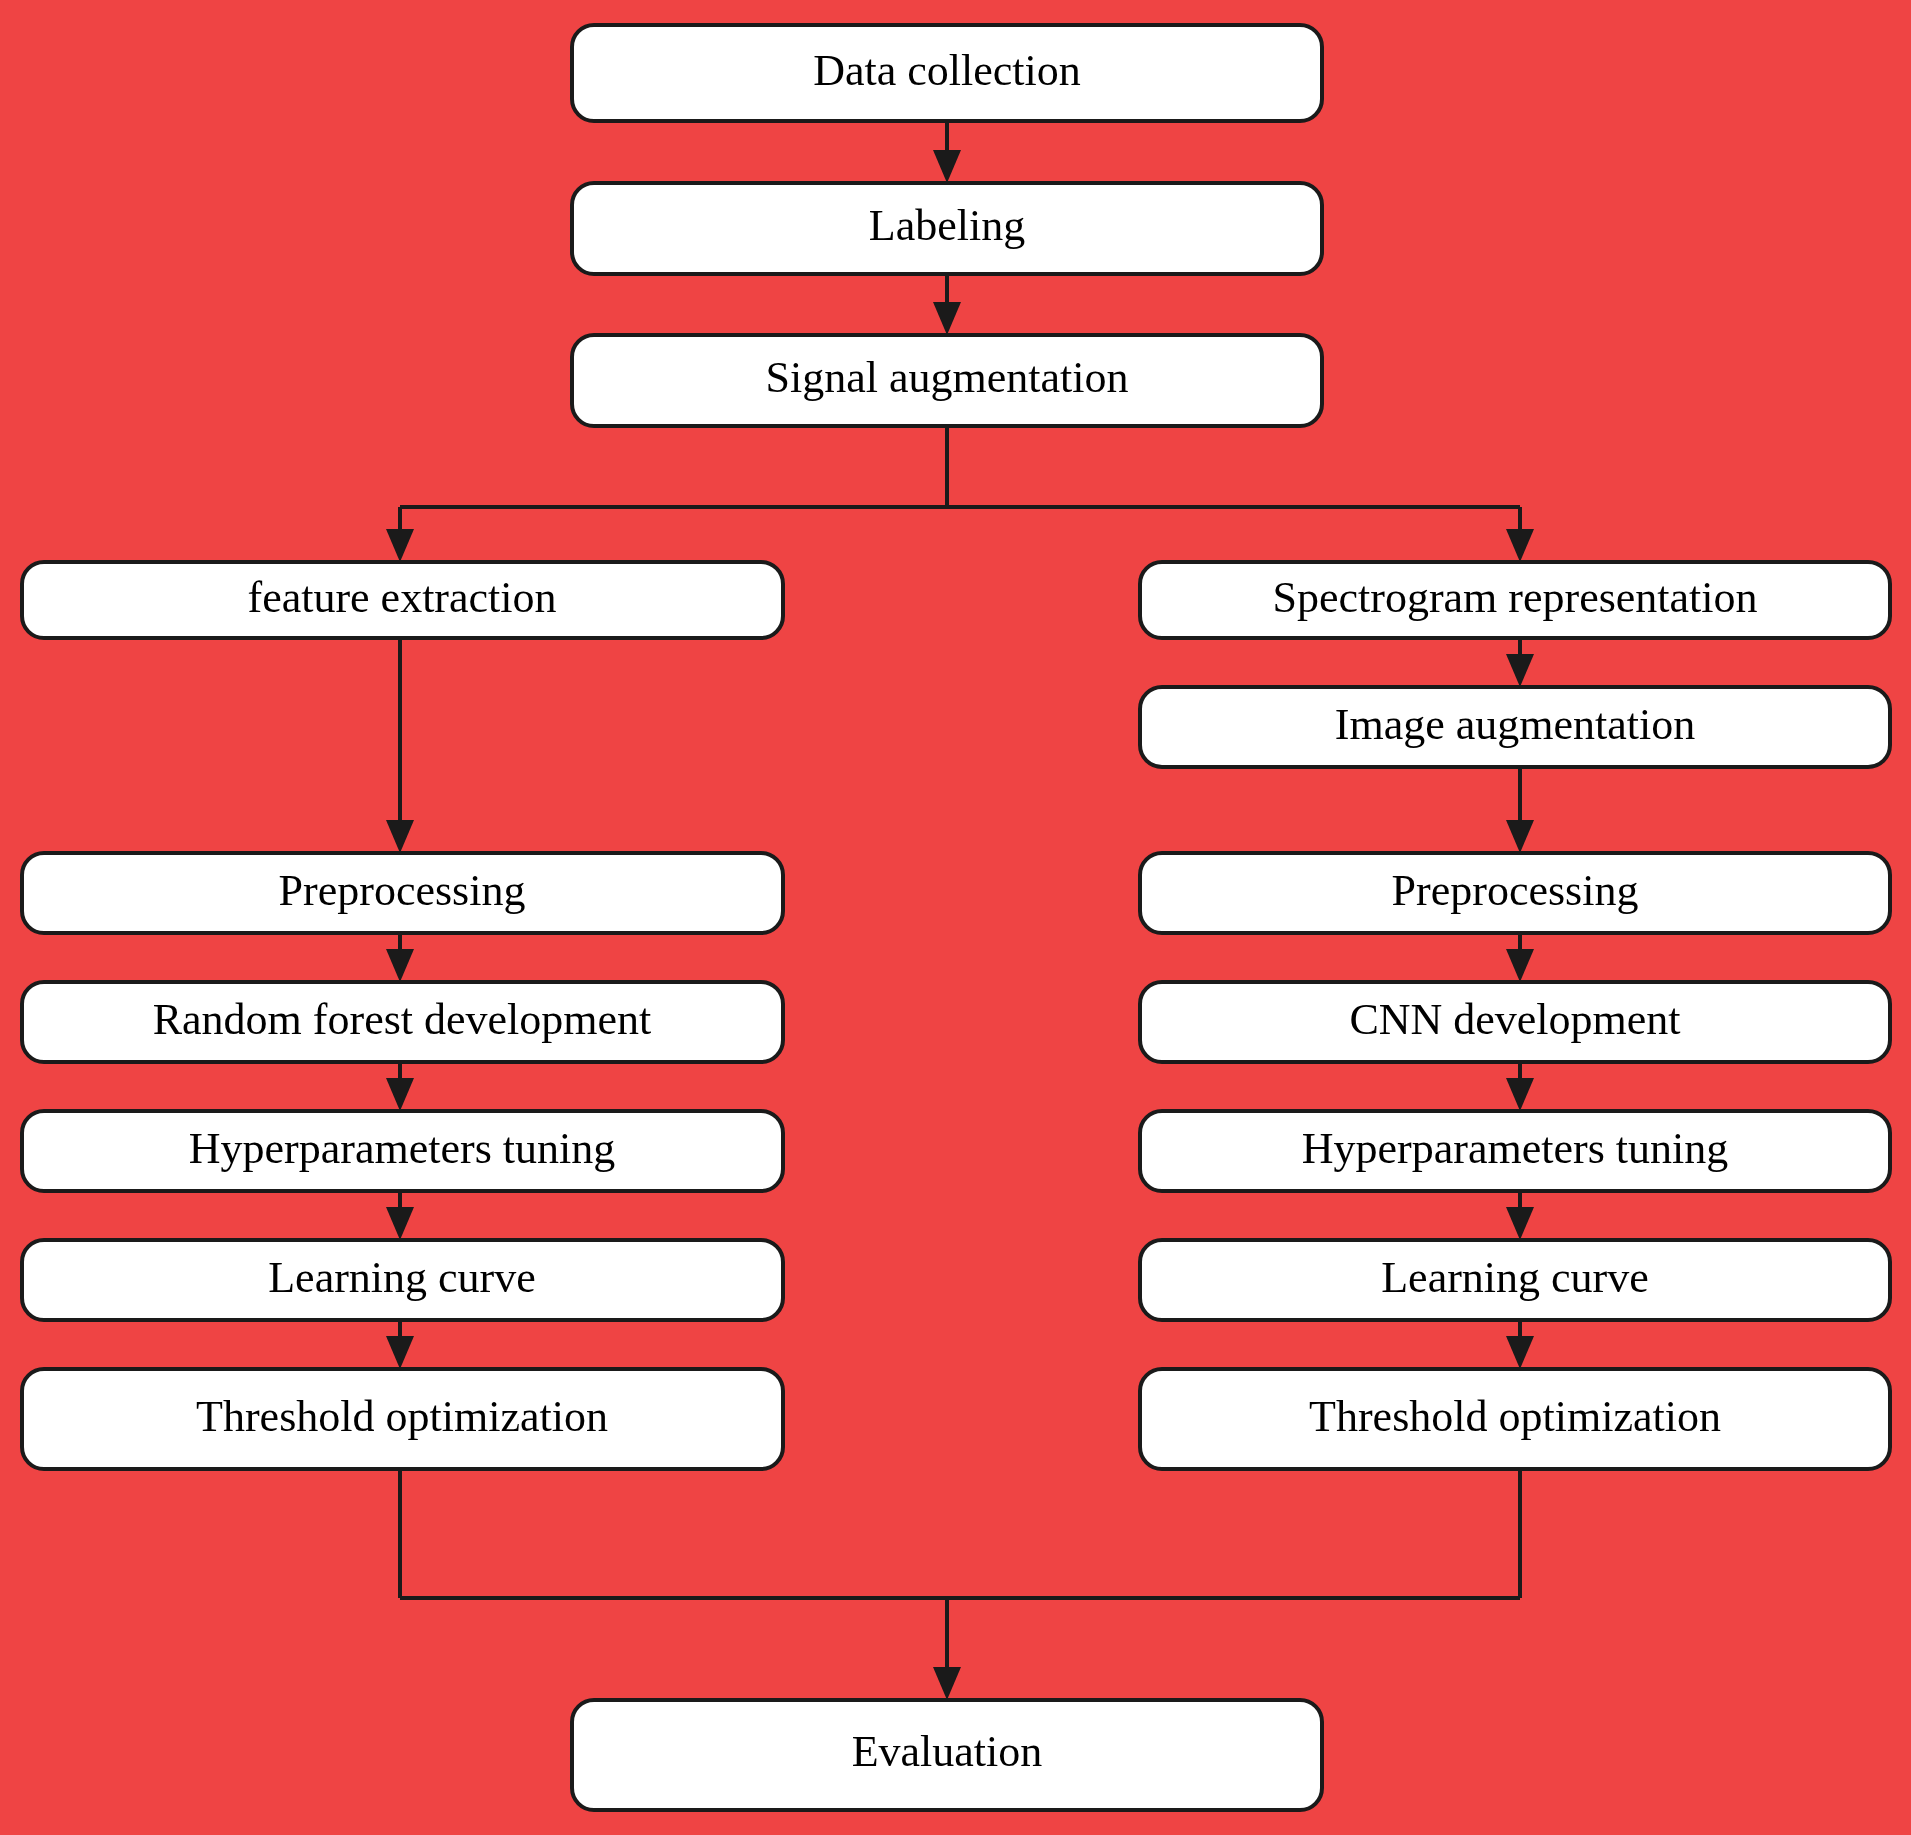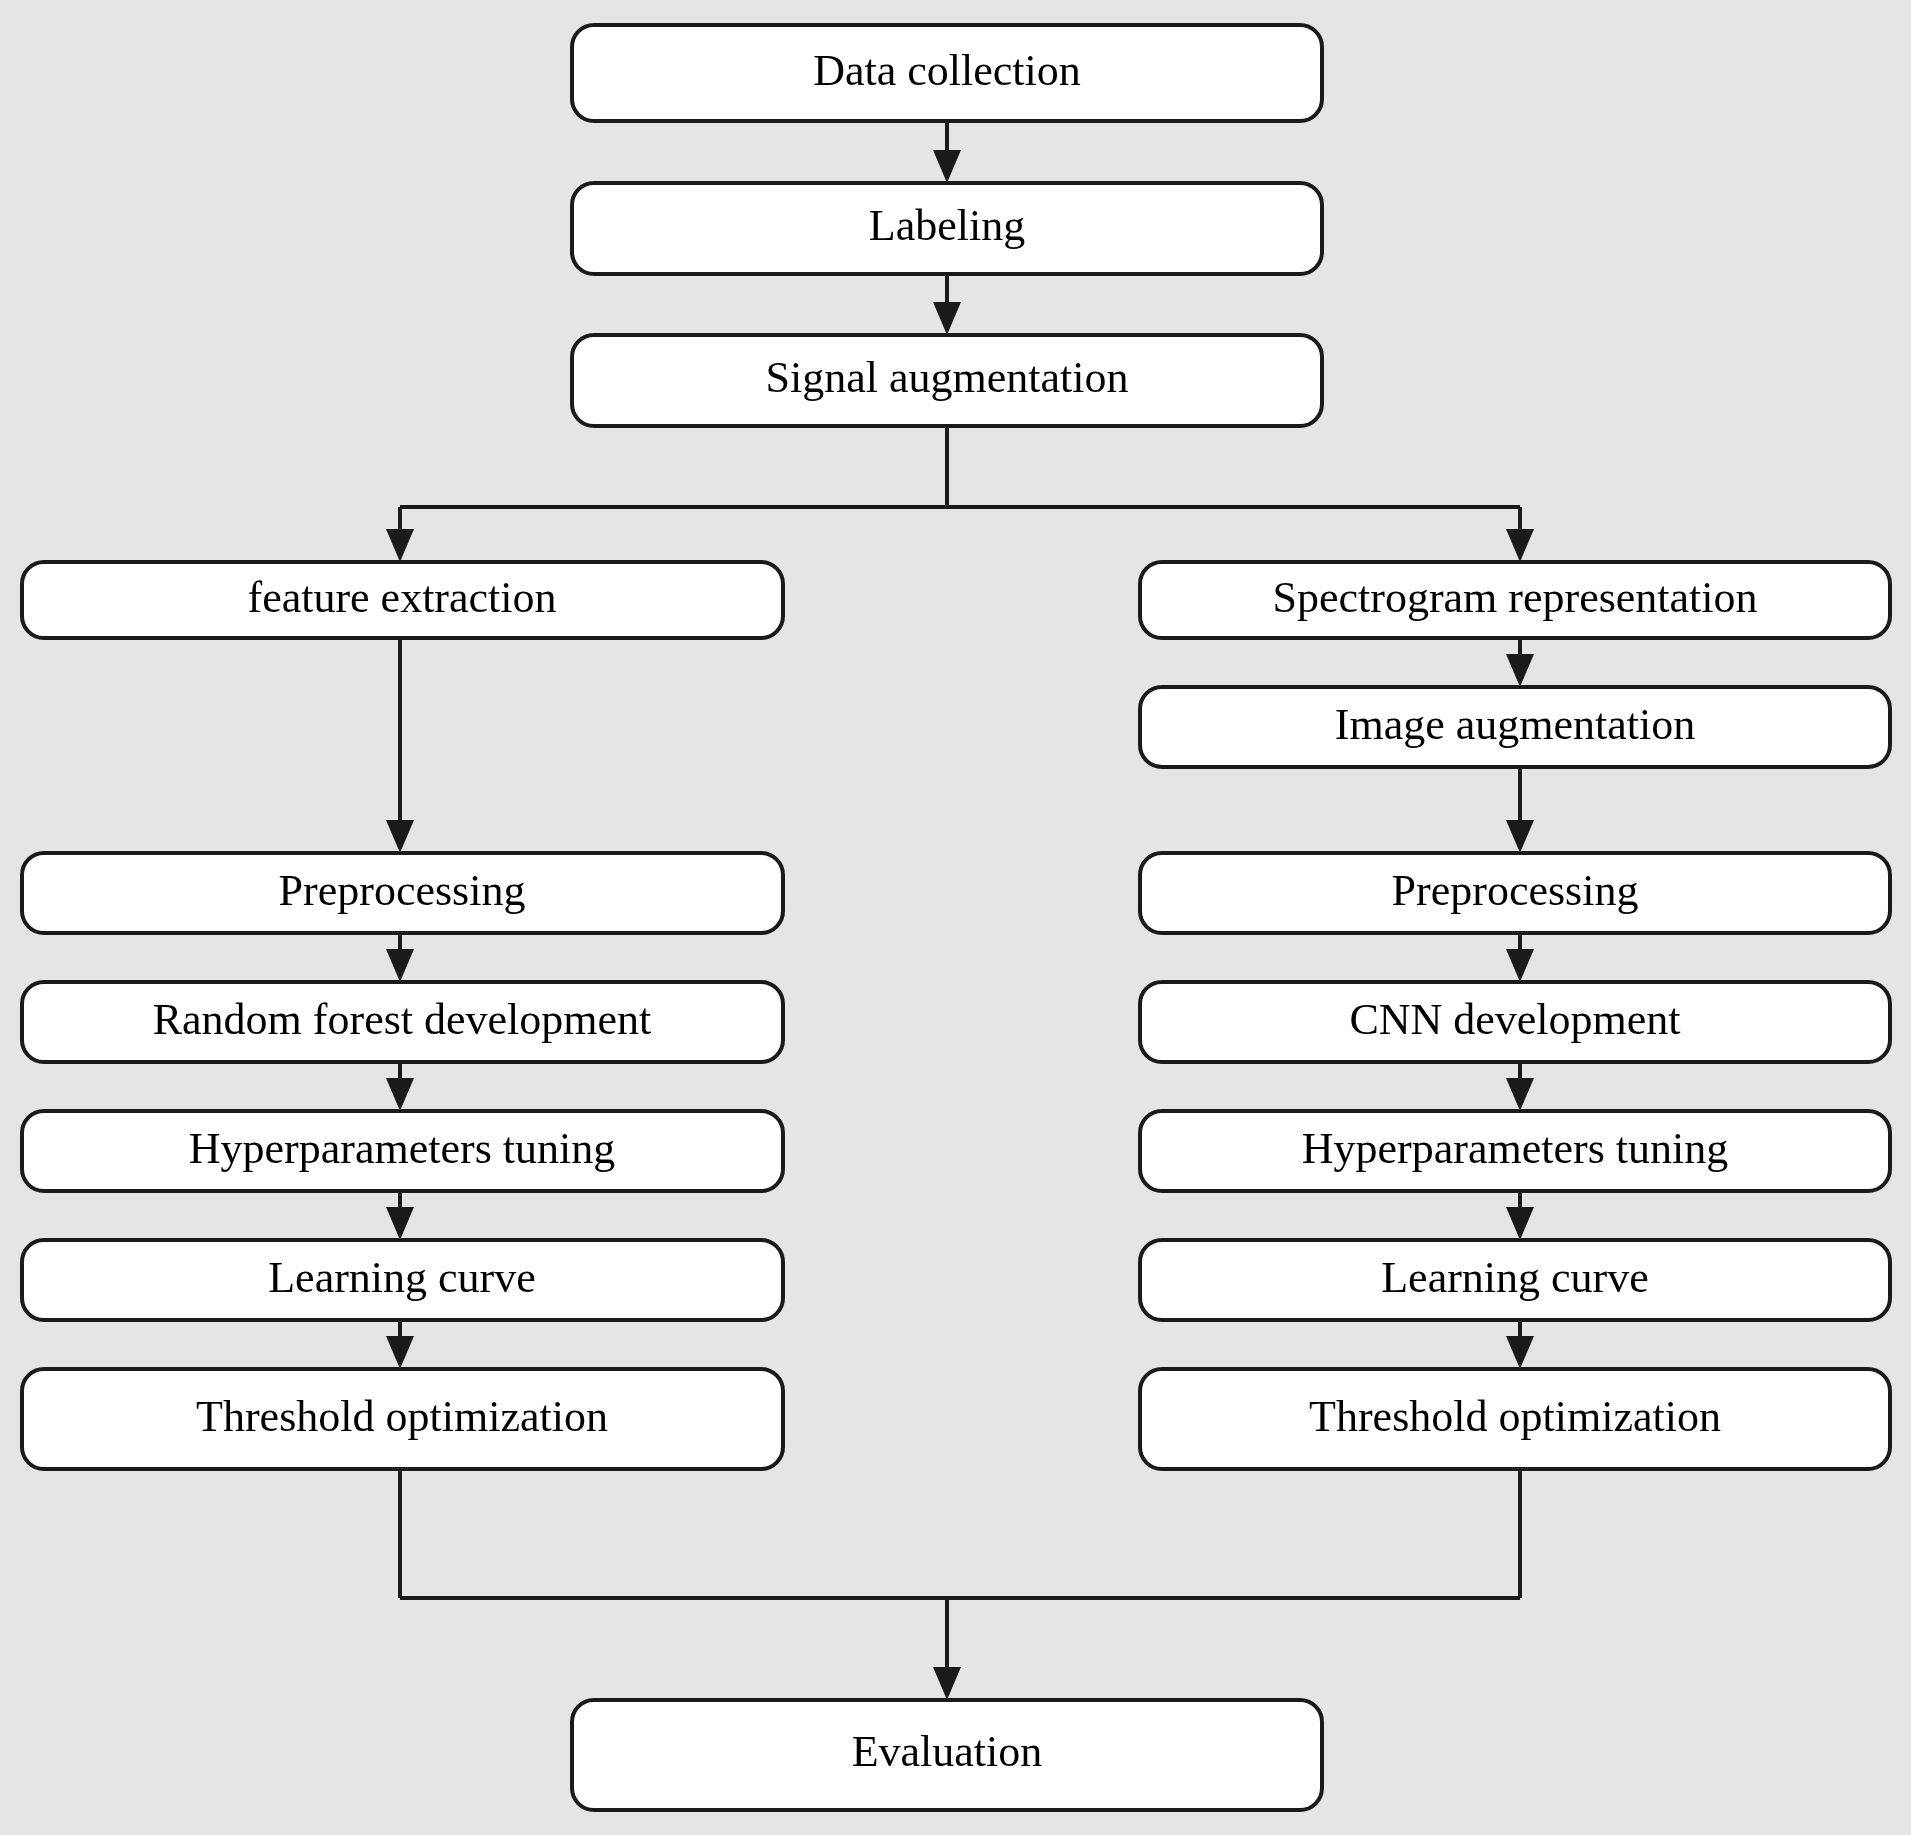--- a/index.html
+++ b/index.html
@@ -7,21 +7,21 @@
     padding: 0;
     background: #ffffff;
   }
   body {
     font-family: "Liberation Serif", "DejaVu Serif", serif;
   }
   #diagram-root {
     position: relative;
     width: 1911px;
     height: 1835px;
-    background: #e5e5e5;
+    background: #ef4444;
     overflow: hidden;
   }
   svg#flow-svg {
     position: absolute;
     top: 0;
     left: 0;
     width: 1911px;
     height: 1835px;
     display: block;
   }

